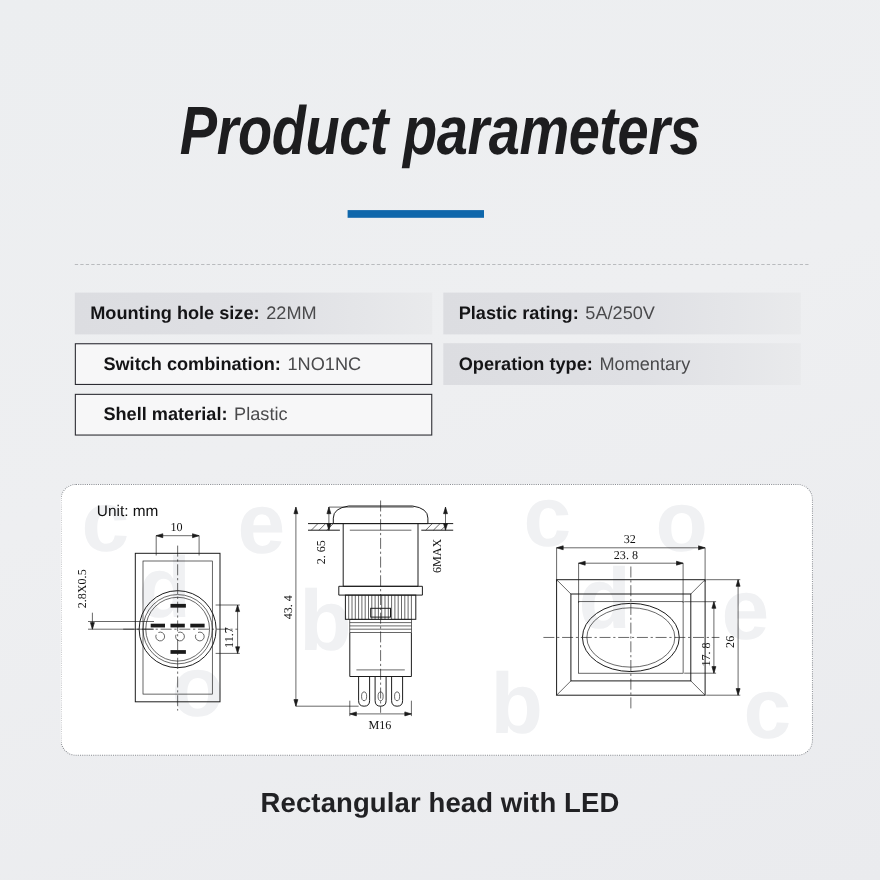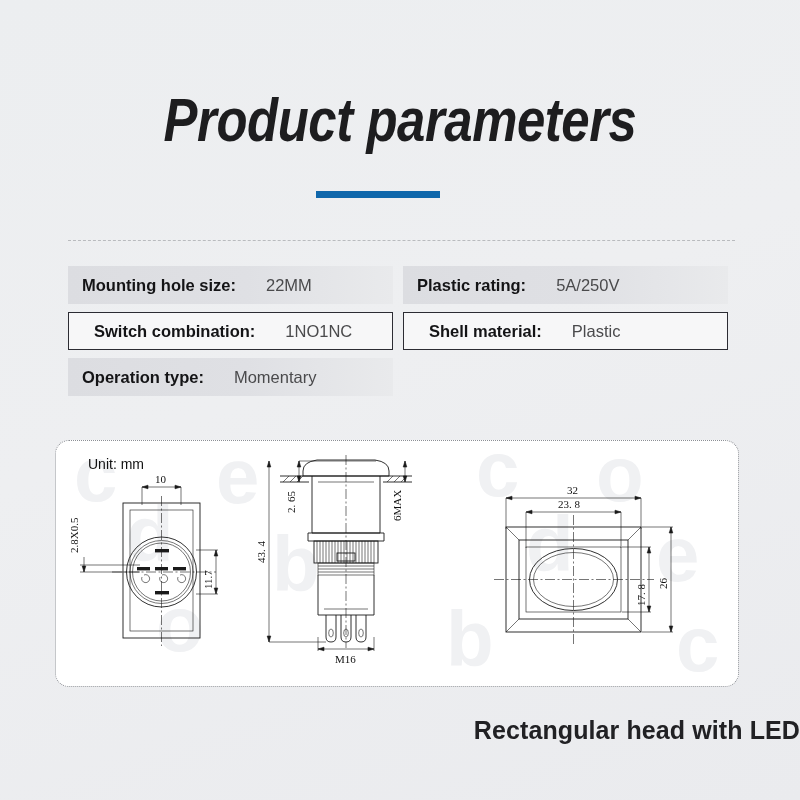--- a/index.html
+++ b/index.html
@@ -48,21 +48,20 @@
   }
   .spec{
     height:38px;
     display:flex;align-items:center;
     padding-left:14px;
     box-sizing:border-box;
     font-size:16.5px;
     color:#3b3b3d;
     white-space:nowrap;
     overflow:hidden;
-    gap:24px;
   }
   .spec.shaded{
     background:linear-gradient(90deg,#dcdde1 0%,#dfe0e4 55%,#e9eaec 100%);
   }
   .spec.boxed{
     background:#f7f7f8;
     border:1.4px solid #2c2c33;
     padding-left:25px;
   }
   .spec .k{
@@ -79,21 +78,21 @@
     border:1.5px dotted #8c8f95;
     border-radius:14px;
     box-sizing:border-box;
     overflow:hidden;
   }
   .panel svg{display:block;}
   .wm{fill:#f0f1f3;}
 
   .caption{
     position:absolute;left:0;right:0;top:716px;
-    text-align:right;
+    text-align:center;
     font-size:25px;font-weight:700;color:#212124;
     letter-spacing:0.1px;
   }
 </style>
 </head>
 <body>
 
 <div class="page">
 
   <div class="title">Product parameters</div>
@@ -106,27 +105,27 @@
       <span class="v">22MM</span>
     </div>
     <div class="spec shaded">
       <span class="k">Plastic rating:</span>
       <span class="v">5A/250V</span>
     </div>
     <div class="spec boxed">
       <span class="k">Switch combination:</span>
       <span class="v">1NO1NC</span>
     </div>
+    <div class="spec shaded">
+      <span class="k">Operation type:</span>
+      <span class="v">Momentary</span>
+    </div>
     <div class="spec boxed">
       <span class="k">Shell material:</span>
       <span class="v">Plastic</span>
-    </div>
-    <div class="spec shaded">
-      <span class="k">Operation type:</span>
-      <span class="v">Momentary</span>
     </div>
   </div>
 
   <div class="panel">
     <svg width="681" height="244" viewBox="0 0 681 244">
       <defs>
         <style>
           .ln{stroke:#1a1a1a;stroke-width:0.9;fill:none;}
           .lnT{stroke:#1a1a1a;stroke-width:0.6;fill:none;}
           .ctr{stroke:#1a1a1a;stroke-width:0.6;fill:none;stroke-dasharray:10 2.5 2 2.5;}

